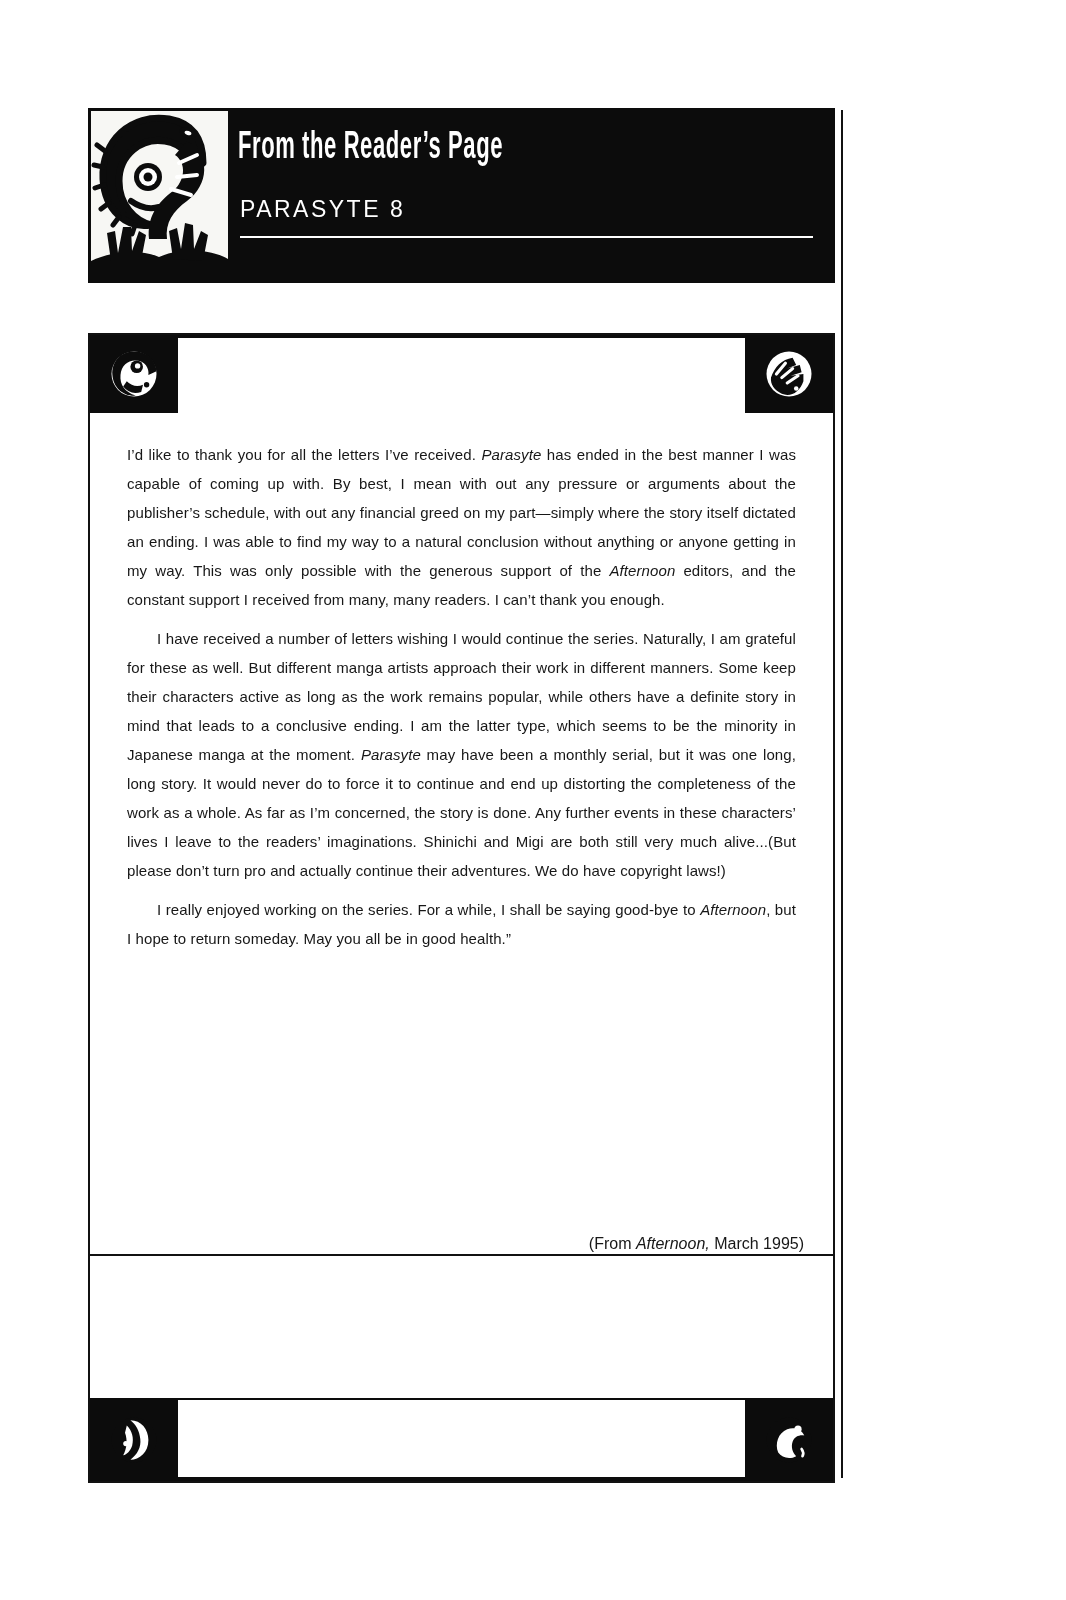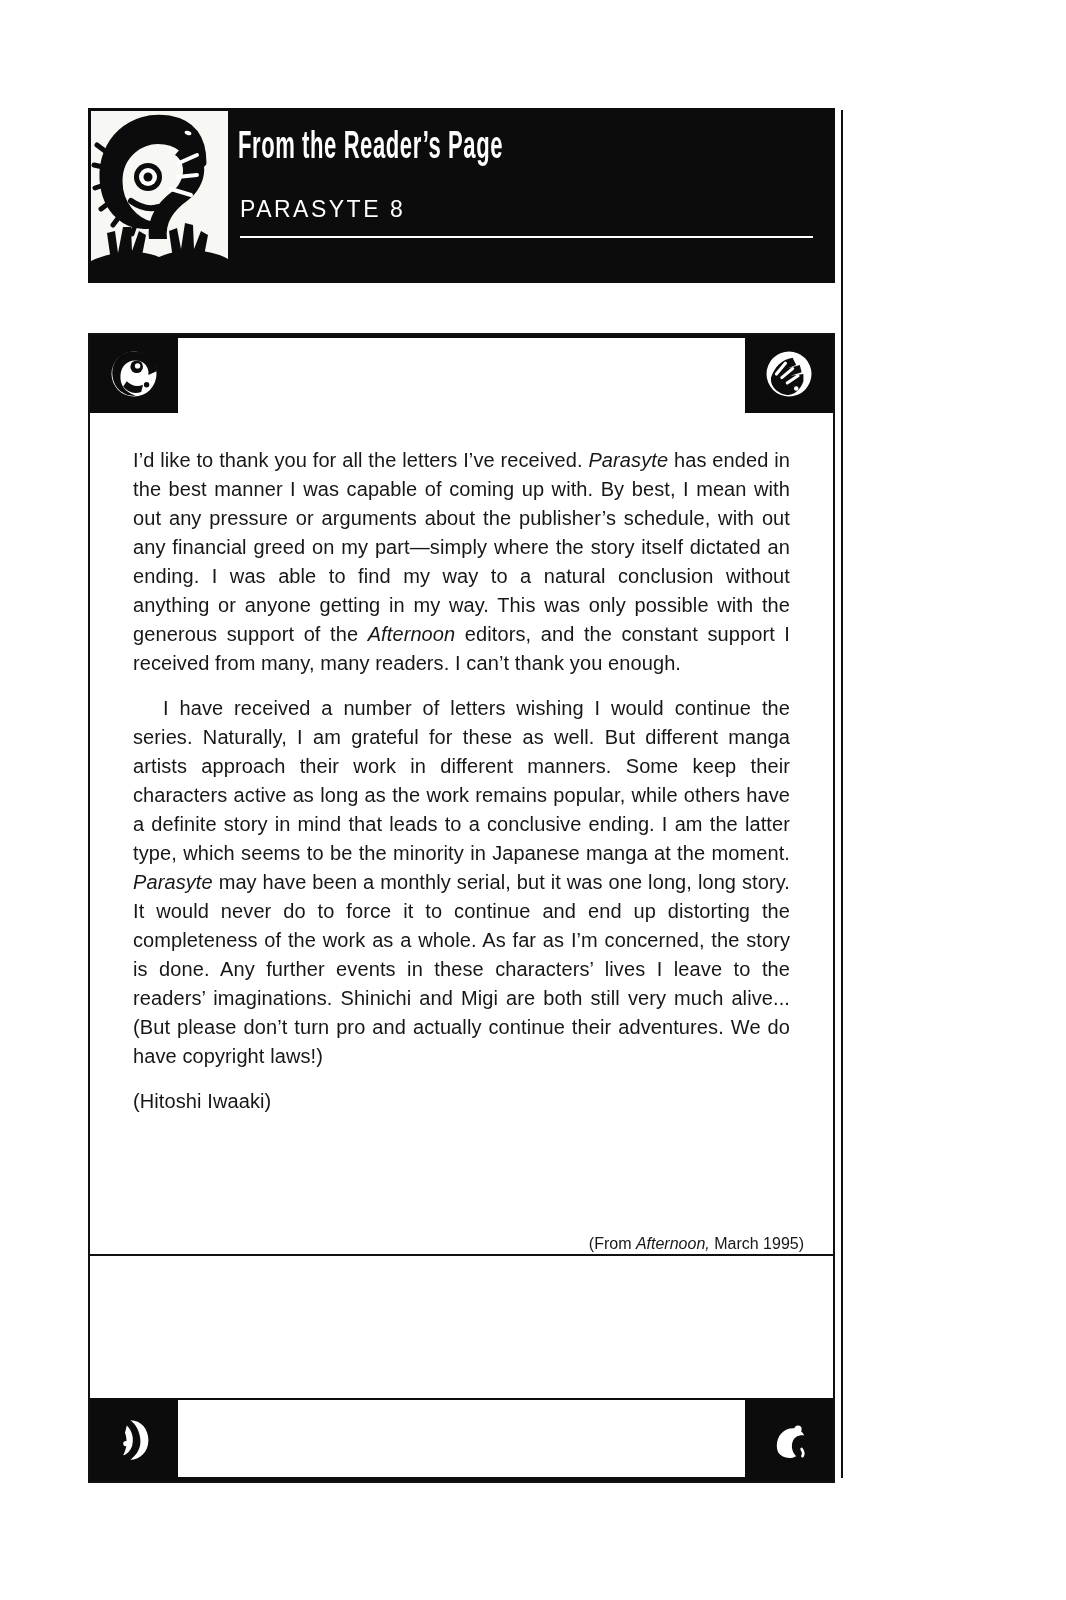--- a/index.html
+++ b/index.html
@@ -44,21 +44,21 @@
     position:absolute; top:0; bottom:0; width:88px; background:#0c0c0c;
     display:flex; align-items:center; justify-content:center;
   }
   .bar-sq.left { left:0; } .bar-sq.right { right:0; }
   .bar-center { position:absolute; left:88px; right:88px; background:#fff; }
   .box-bar.top .bar-center { top:3px; bottom:0; }
   .box-bar.bottom .bar-center { top:2px; bottom:4px; }
 
   .letter-area { position:absolute; left:0; right:0; top:78px; padding:17px 27px 0 27px; }
   p.para {
-    margin:16px; font-size:20px; line-height:29px; text-align:justify;
+    margin:10px; font-size:15px; line-height:29px; text-align:justify;
     color:#171717; letter-spacing:0.1px;
   }
   p.para.indent { text-indent:30px; }
   .attribution {
     margin-top:24px; text-align:right; font-size:16px; padding-right:1px;
     color:#171717;
   }
   .divider { position:absolute; left:0; right:0; top:919px; border-top:2px solid #111; }
   .empty-section { position:absolute; left:0; right:0; top:921px; height:142px; background:#fff; }
 
@@ -121,21 +121,21 @@
           <path d="M16,30 l10,-12 M22,34 l12,-10 M28,40 l12,-8" stroke="#fff" stroke-width="3.5" stroke-linecap="round"></path>
           <circle cx="38" cy="46" r="2.5" fill="#fff"></circle>
         </svg>
       </div>
     </div>
 
     <div class="letter-area">
 
     <p class="para"><span>I’d like to thank you for all the letters I’ve received. </span><i>Parasyte</i><span> has ended in the best manner I was capable of coming up with. By best, I mean with out any pressure or arguments about the publisher’s schedule, with out any financial greed on my part—simply where the story itself dictated an ending. I was able to find my way to a natural conclusion without anything or anyone getting in my way. This was only possible with the generous support of the </span><i>Afternoon</i><span> editors, and the constant support I received from many, many readers. I can’t thank you enough.</span></p>
         <p class="para indent"><span>I have received a number of letters wishing I would continue the series. Naturally, I am grateful for these as well. But different manga artists approach their work in different manners. Some keep their characters active as long as the work remains popular, while others have a definite story in mind that leads to a conclusive ending. I am the latter type, which seems to be the minority in Japanese manga at the moment. </span><i>Parasyte</i><span> may have been a monthly serial, but it was one long, long story. It would never do to force it to continue and end up distorting the completeness of the work as a whole. As far as I’m concerned, the story is done. Any further events in these characters’ lives I leave to the readers’ imaginations. Shinichi and Migi are both still very much alive...(But please don’t turn pro and actually continue their adventures. We do have copyright laws!)</span></p>
-        <p class="para"><span>(Hitoshi Iwaaki)</span></p>
+        <p class="para indent"><span>I really enjoyed working on the series. For a while, I shall be saying good-bye to </span><i>Afternoon</i><span>, but I hope to return someday. May you all be in good health.”</span></p>
       </div>
 
     <div class="letter-area" style="top:auto;"></div>
 
     <div class="attribution" style="position:absolute; right:28px; top:876px;">
       <span>(From </span><i>Afternoon,</i><span> March 1995)</span>
     </div>
 
     <div class="divider"></div>
     <div class="empty-section"></div>

